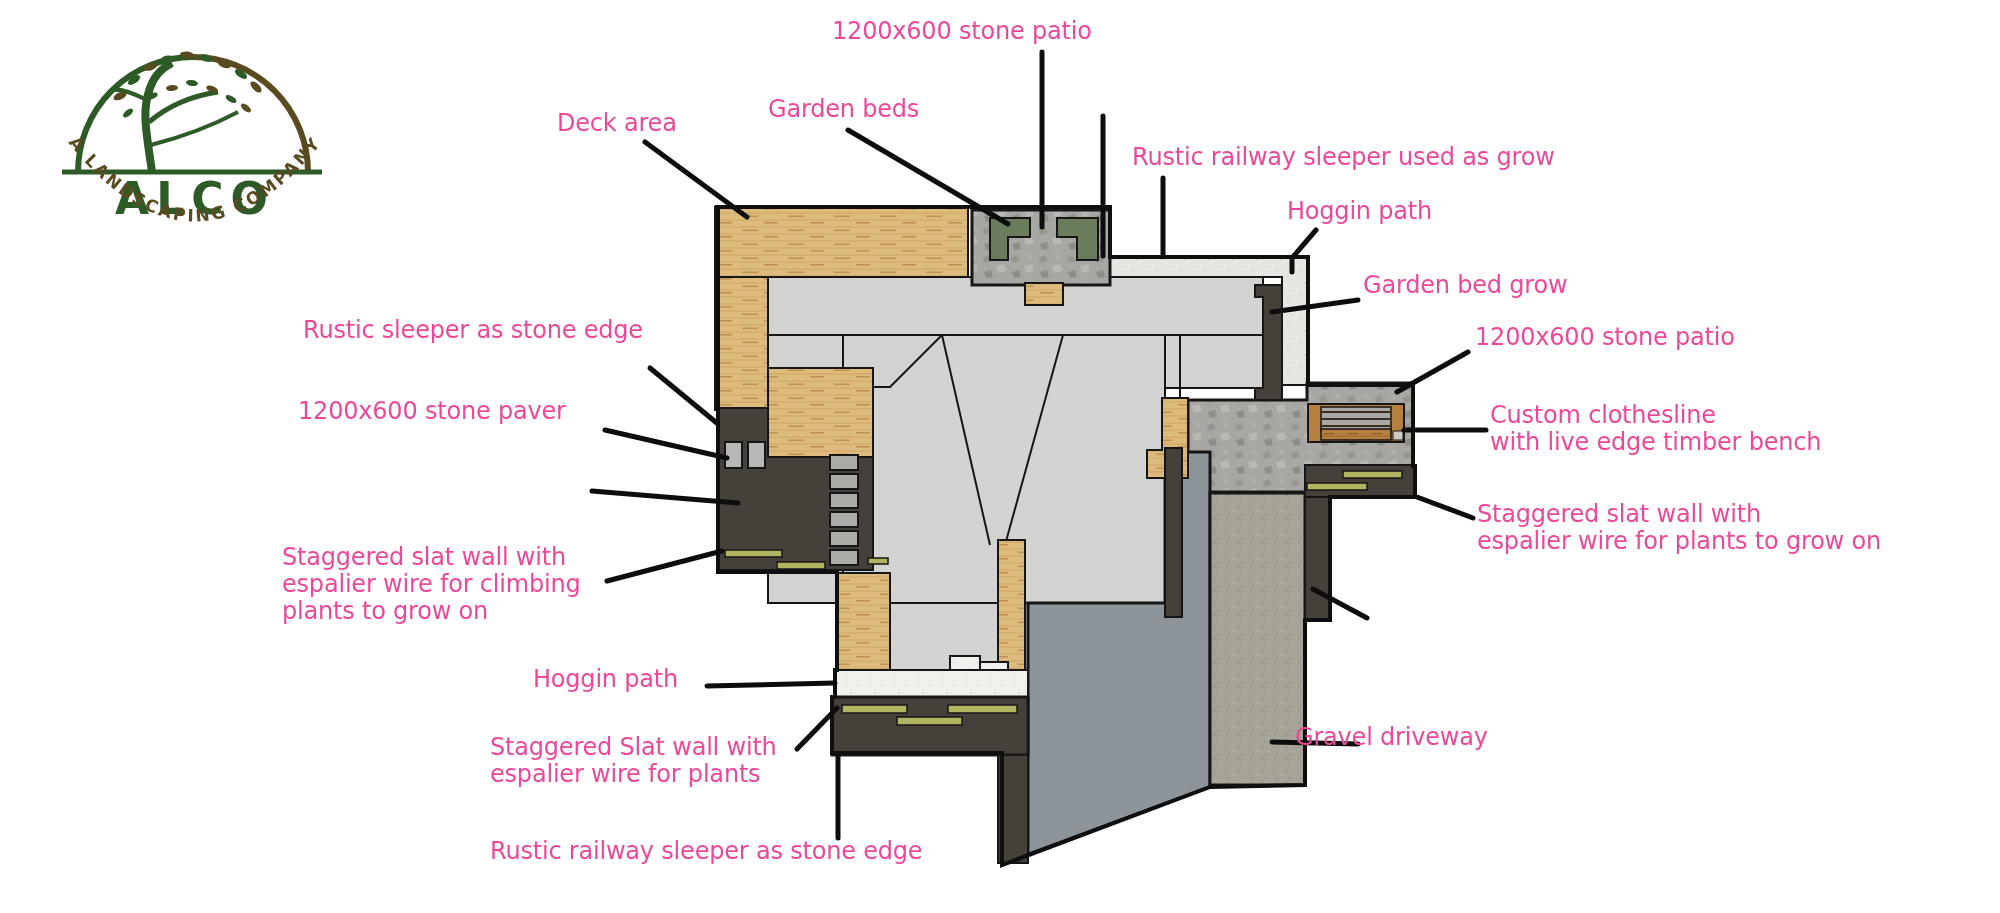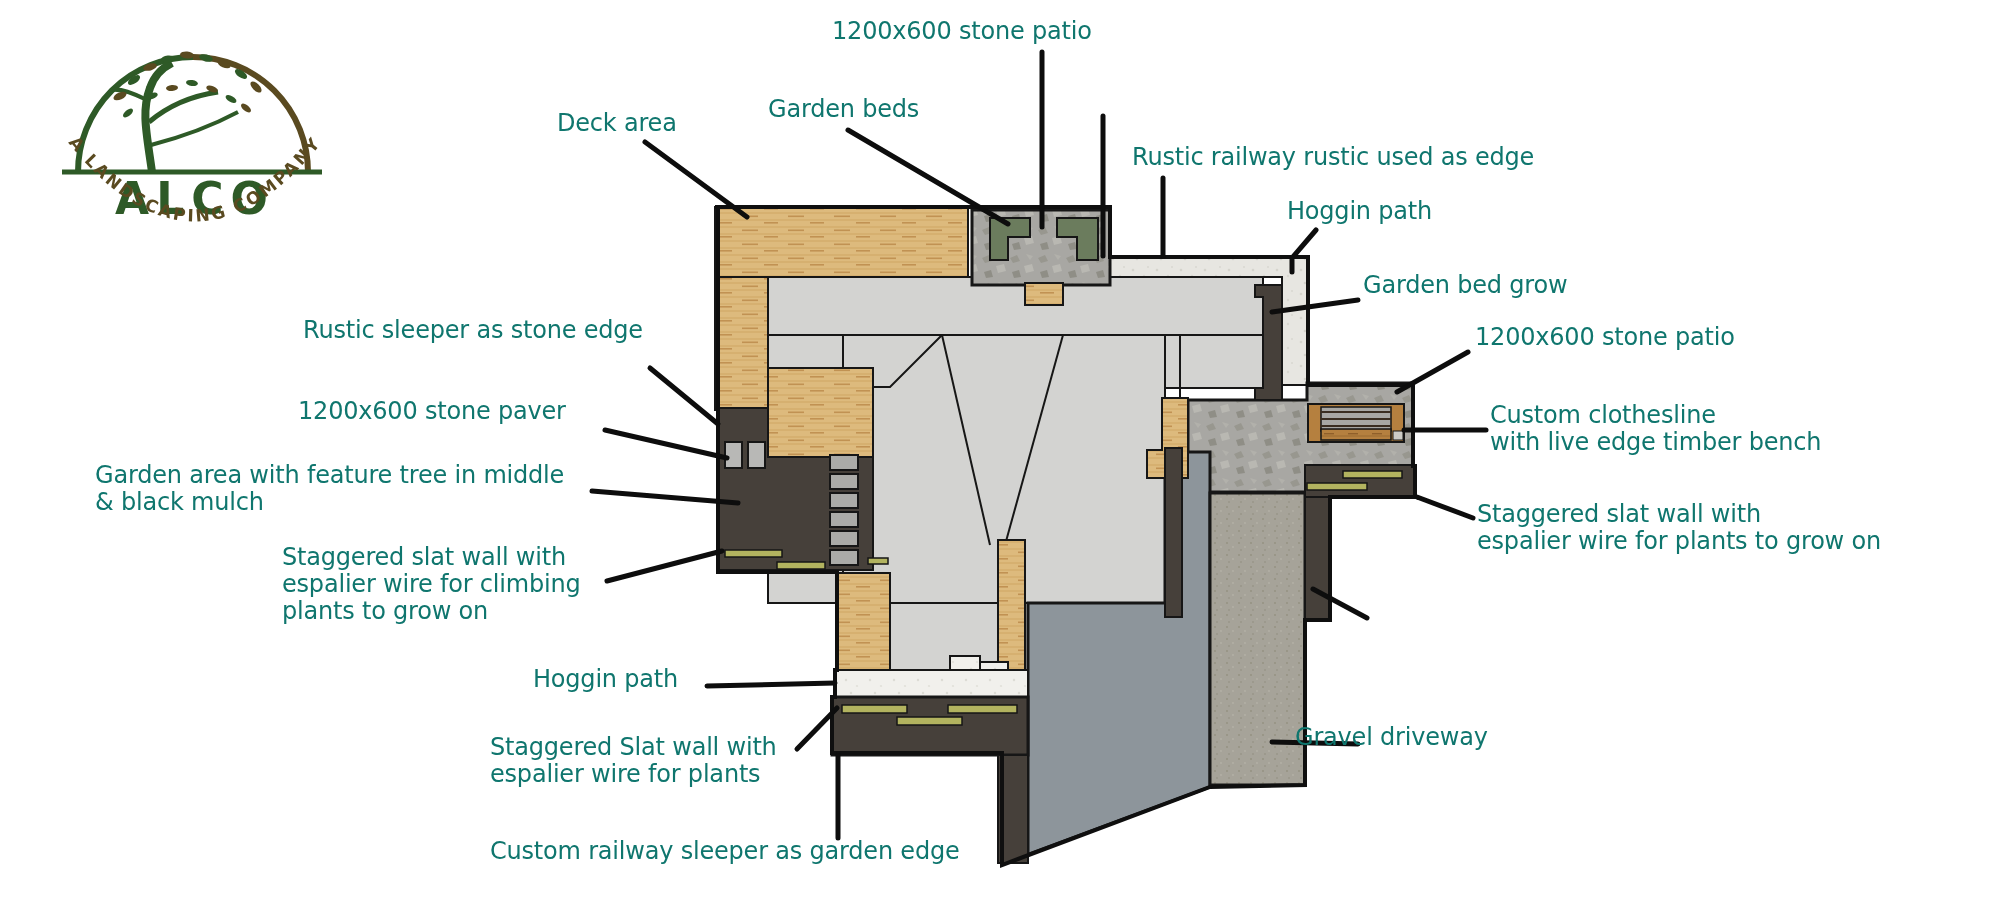--- a/index.html
+++ b/index.html
@@ -1,19 +1,19 @@
 <!DOCTYPE html>
 <html><head>
 <meta charset="utf-8">
 <style>
   html,body{margin:0;padding:0;background:#ffffff;}
   .stage{position:relative;width:2000px;height:913px;background:#fff;overflow:hidden;
          font-family:"DejaVu Sans",sans-serif;}
   svg.scene{position:absolute;left:0;top:0;}
-  .lbl{position:absolute;font-size:24px;line-height:1.13;color:#0f766e;
+  .lbl{position:absolute;font-size:24px;line-height:1.13;color:#ec4899;
        white-space:pre-line;letter-spacing:-0.2px;}
 </style>
 </head>
 <body>
 
 <div class="stage">
 
   <svg class="scene" width="2000" height="913" viewBox="0 0 2000 913">
     <defs>
       <pattern id="wood" width="46" height="14" patternUnits="userSpaceOnUse">
@@ -192,33 +192,31 @@
       <polyline points="607,581 722,551"></polyline>
       <polyline points="707,686 835,683"></polyline>
       <polyline points="797,749 837,708"></polyline>
       <polyline points="838,838 838,755"></polyline>
     </g>
   </svg>
 
   <div class="lbl" style="left:832px;top:18px">1200x600 stone patio</div>
   <div class="lbl" style="left:557px;top:110px">Deck area</div>
   <div class="lbl" style="left:768px;top:96px">Garden beds</div>
-  <div class="lbl" style="left:1132px;top:144px">Rustic railway rustic used as edge</div>
+  <div class="lbl" style="left:1132px;top:144px">Rustic railway sleeper used as grow</div>
   <div class="lbl" style="left:1287px;top:198px">Hoggin path</div>
   <div class="lbl" style="left:1363px;top:272px">Garden bed grow</div>
   <div class="lbl" style="left:1475px;top:324px">1200x600 stone patio</div>
   <div class="lbl" style="left:1490px;top:402px">Custom clothesline
 with live edge timber bench</div>
   <div class="lbl" style="left:1477px;top:501px">Staggered slat wall with
 espalier wire for plants to grow on</div>
   <div class="lbl" style="left:1295px;top:724px">Gravel driveway</div>
   <div class="lbl" style="left:303px;top:317px">Rustic sleeper as stone edge</div>
   <div class="lbl" style="left:298px;top:398px">1200x600 stone paver</div>
-  <div class="lbl" style="left:95px;top:462px">Garden area with feature tree in middle
-&amp; black mulch</div>
   <div class="lbl" style="left:282px;top:544px">Staggered slat wall with
 espalier wire for climbing
 plants to grow on</div>
   <div class="lbl" style="left:533px;top:666px">Hoggin path</div>
   <div class="lbl" style="left:490px;top:734px">Staggered Slat wall with
 espalier wire for plants</div>
-  <div class="lbl" style="left:490px;top:838px">Custom railway sleeper as garden edge</div>
+  <div class="lbl" style="left:490px;top:838px">Rustic railway sleeper as stone edge</div>
 </div>
 
 </body></html>

